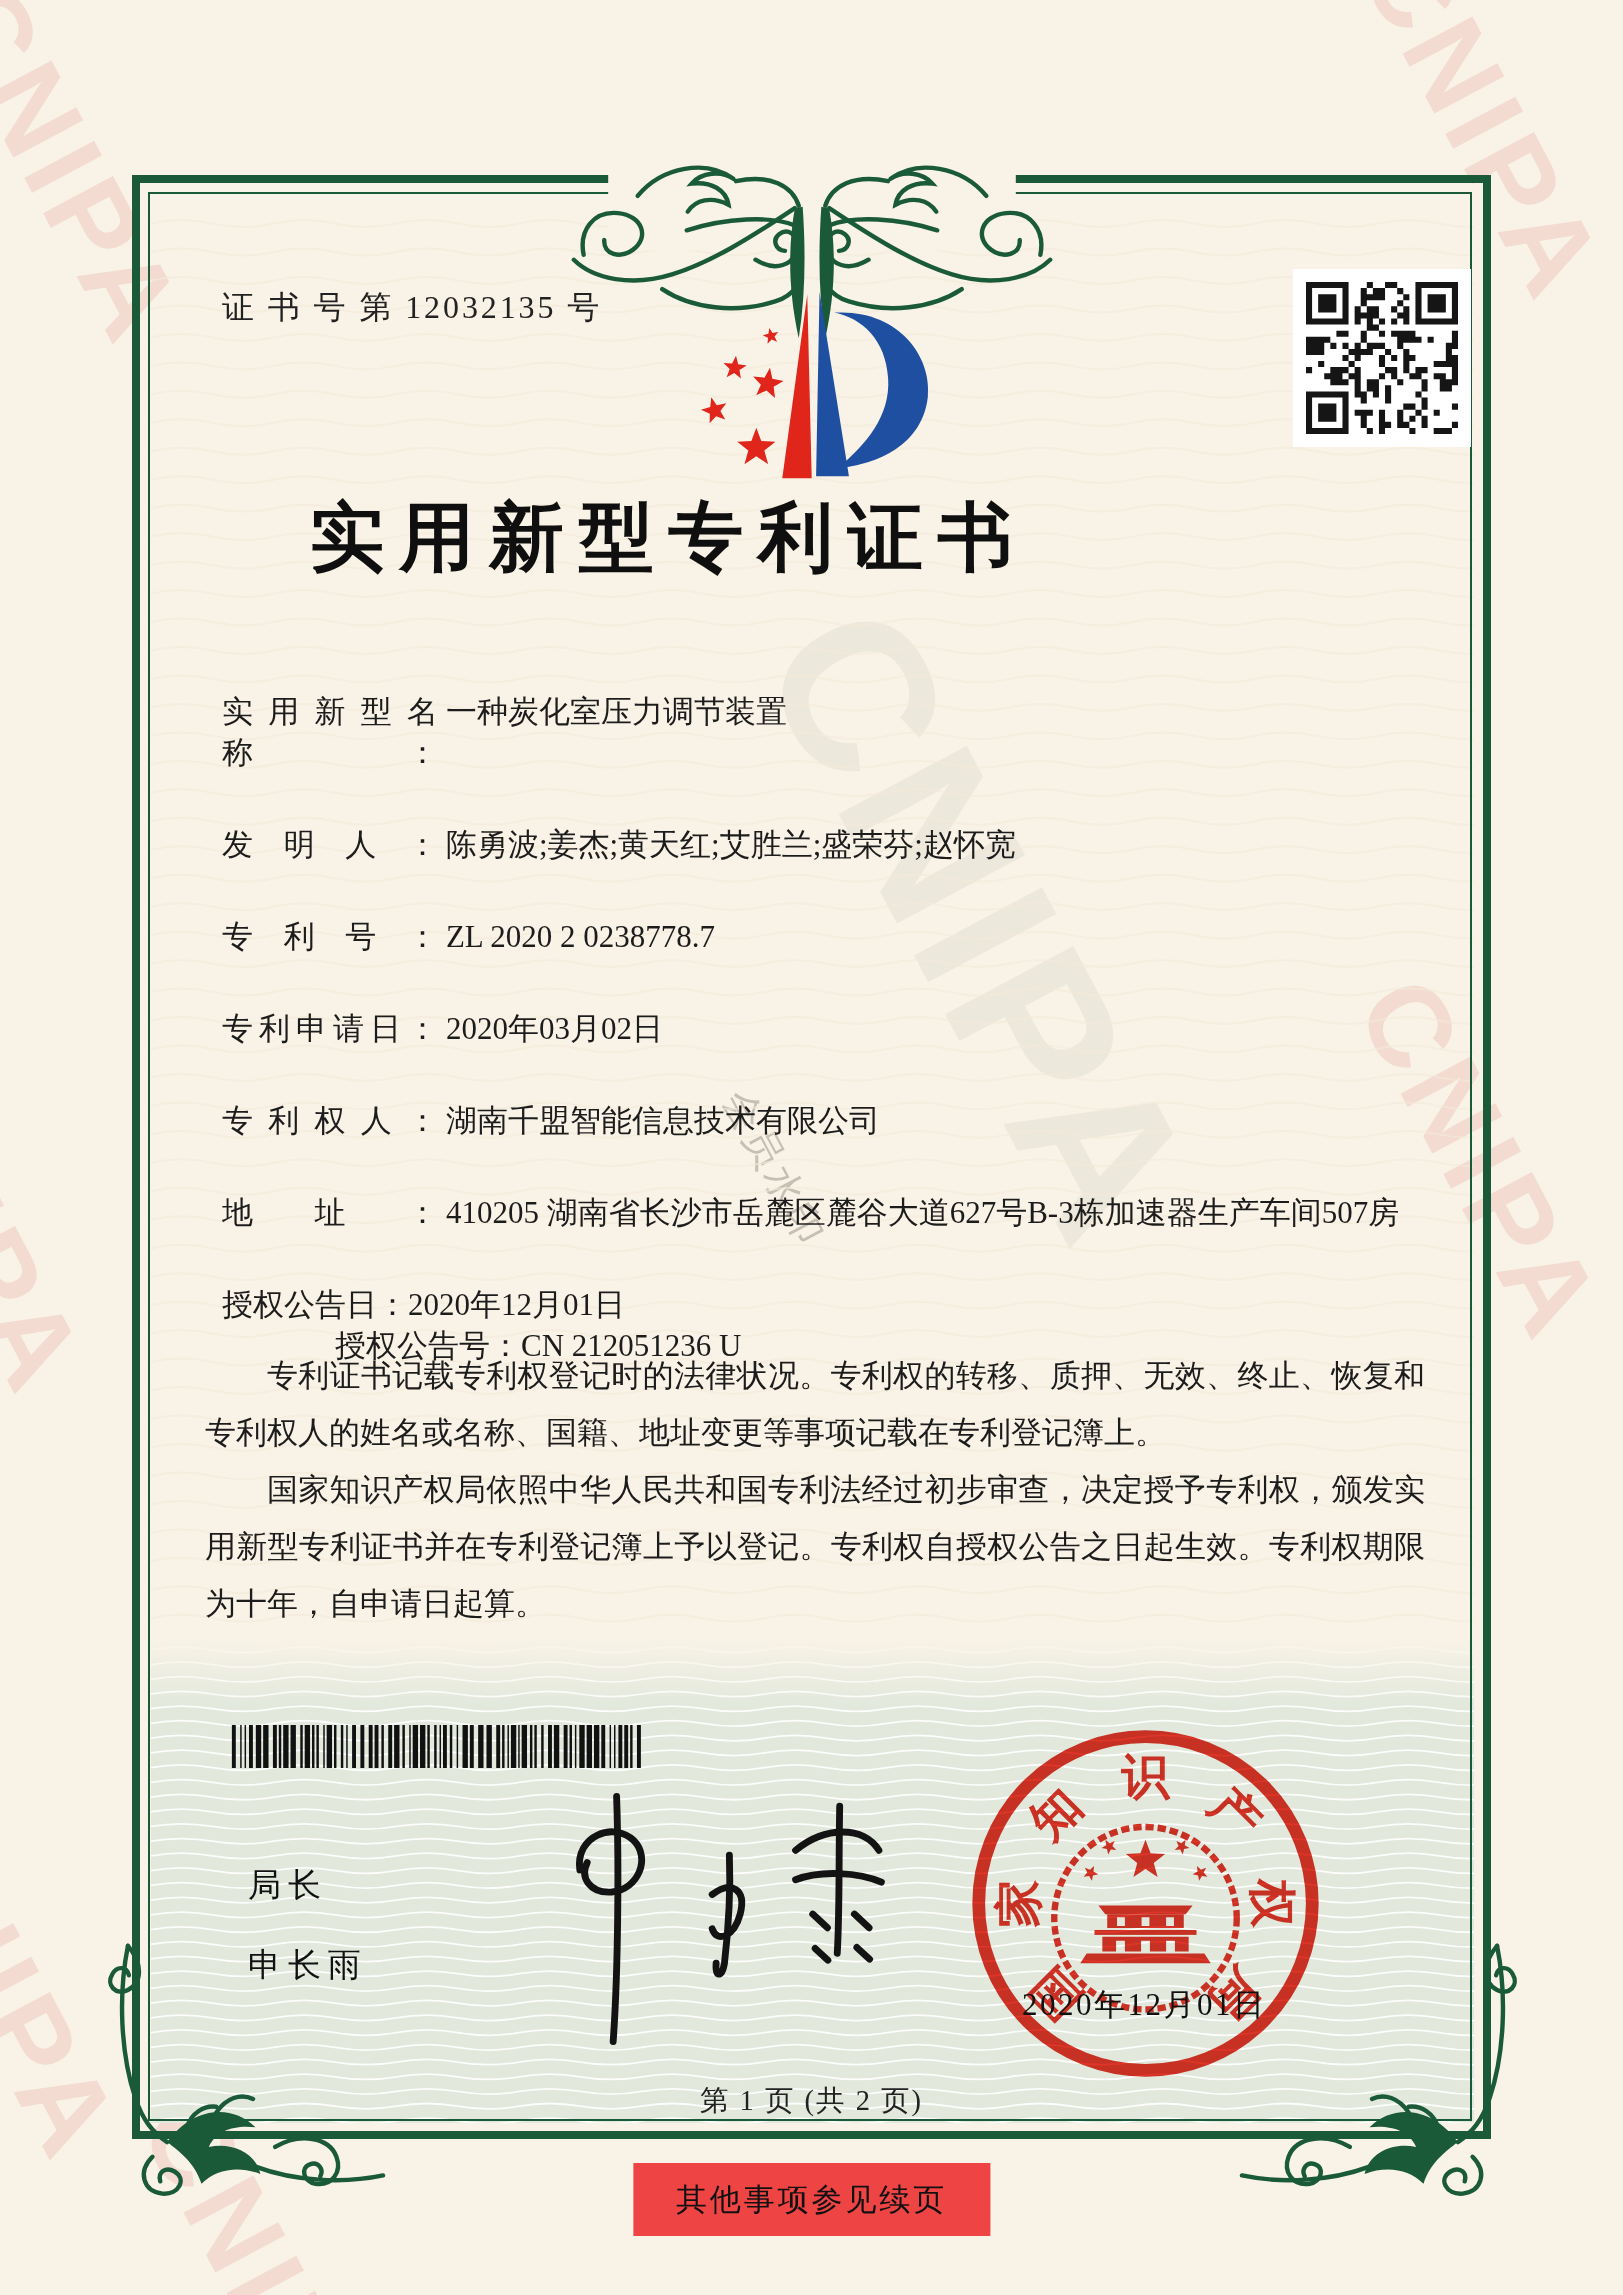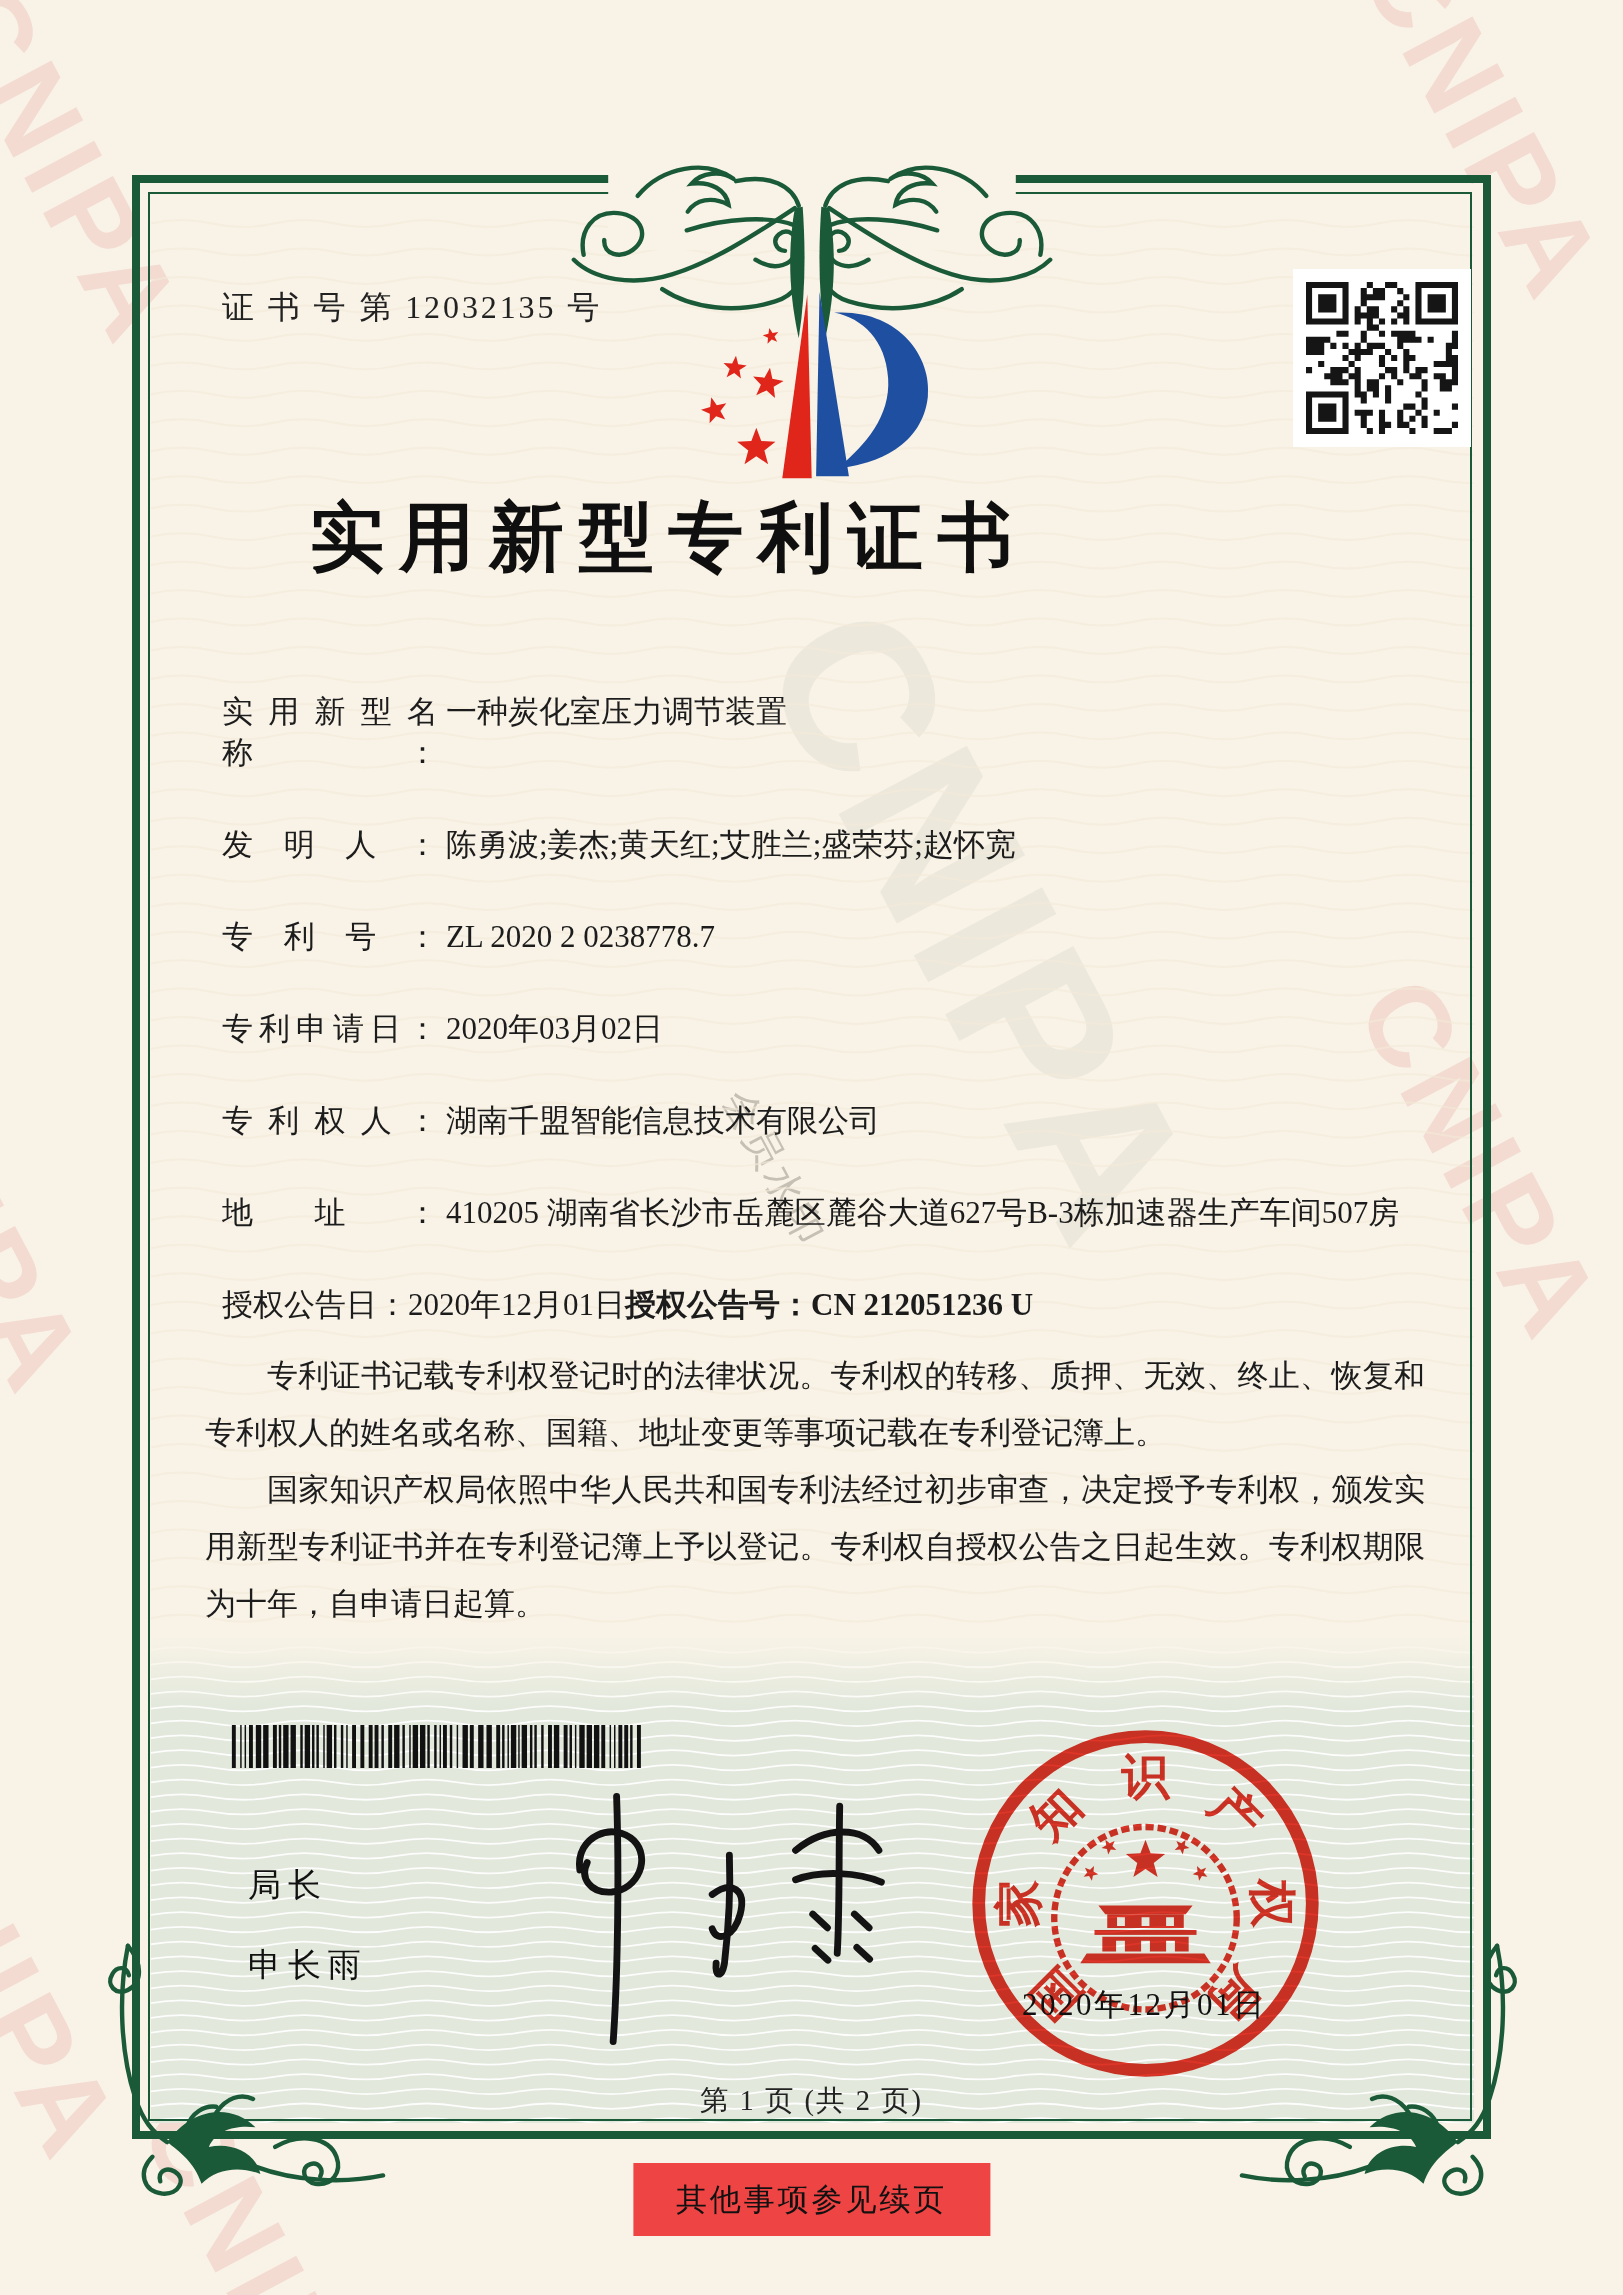--- a/index.html
+++ b/index.html
@@ -26,22 +26,22 @@
   .cert-no{position:absolute;left:222px;top:286px;font-size:32px;letter-spacing:2.9px;color:#222;}
   .logo{position:absolute;left:691px;top:245px;}
   .qr{position:absolute;left:1293px;top:269px;width:178px;height:178px;background:#fff;}
   .qr svg{position:absolute;left:12.8px;top:12.8px;}
   .title{position:absolute;left:0;top:488px;width:1322px;text-align:center;font-size:75px;
       font-weight:700;letter-spacing:14.7px;text-indent:14.7px;color:#0f0f0f;}
   .fields{position:absolute;left:222px;top:691px;width:1198px;font-size:31px;}
   .f-row{line-height:41px;margin-bottom:51px;}
   .f-label{display:inline-block;width:216px;text-align:justify;text-align-last:justify;vertical-align:top;}
   .f-value{display:inline-block;width:962px;padding-left:7.9px;vertical-align:top;}
-  .grant-row{display:flex;}
-  .grant-col2{font-weight:bold;}
+  .grant-row{display:flex;flex-direction:column;}
+  .grant-col2{margin-left:113px;}
   .paras{position:absolute;left:205px;top:1347px;width:1220px;}
   .paras p{margin:0;text-indent:2em;text-align:justify;font-size:31px;line-height:57px;}
   .barcode{position:absolute;left:231px;top:1725px;}
   .signer{position:absolute;left:248px;top:1863px;font-family:"Liberation Sans","DejaVu Sans",sans-serif;
       font-size:33px;letter-spacing:6.9px;color:#111;}
   .signer div{margin-bottom:35px;}
   .signature{position:absolute;left:501px;top:1767px;}
   .seal{position:absolute;left:964px;top:1722px;mix-blend-mode:multiply;opacity:.95;}
   .seal text{font-family:"Liberation Serif","DejaVu Serif",serif;}
   .seal-date{position:absolute;left:1022px;top:1984px;font-size:31px;letter-spacing:2.5px;color:#111;}

